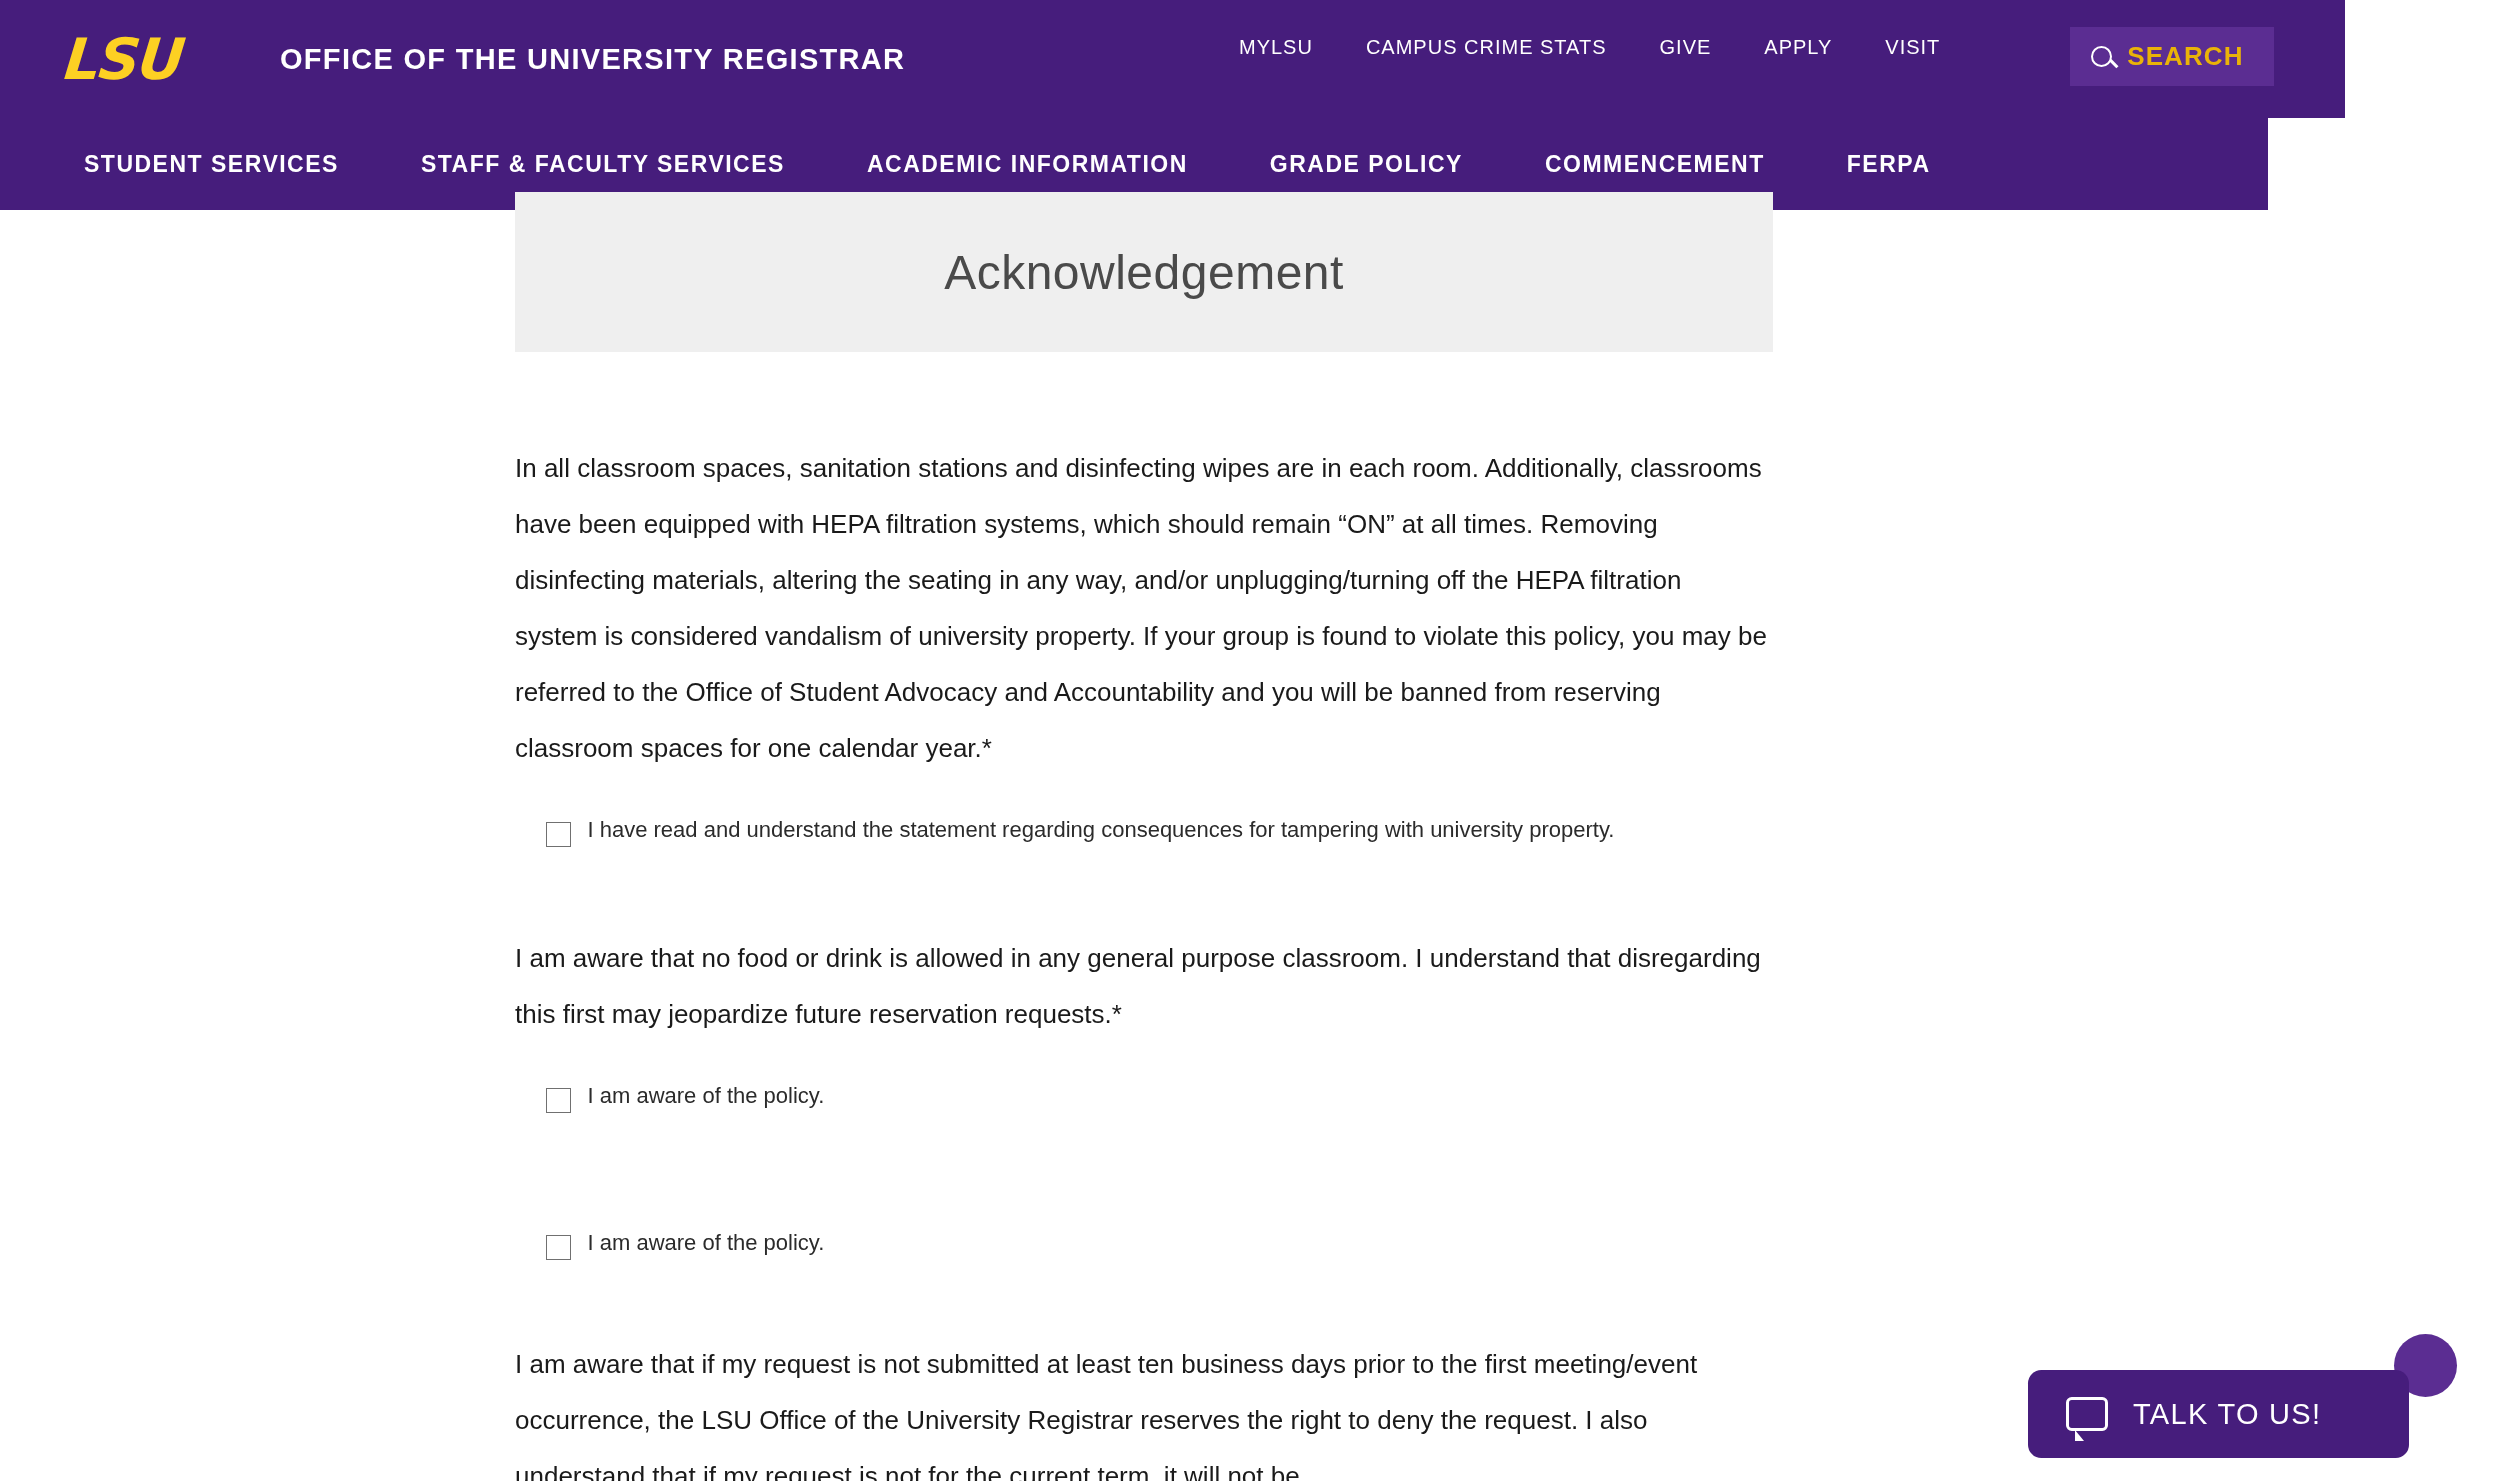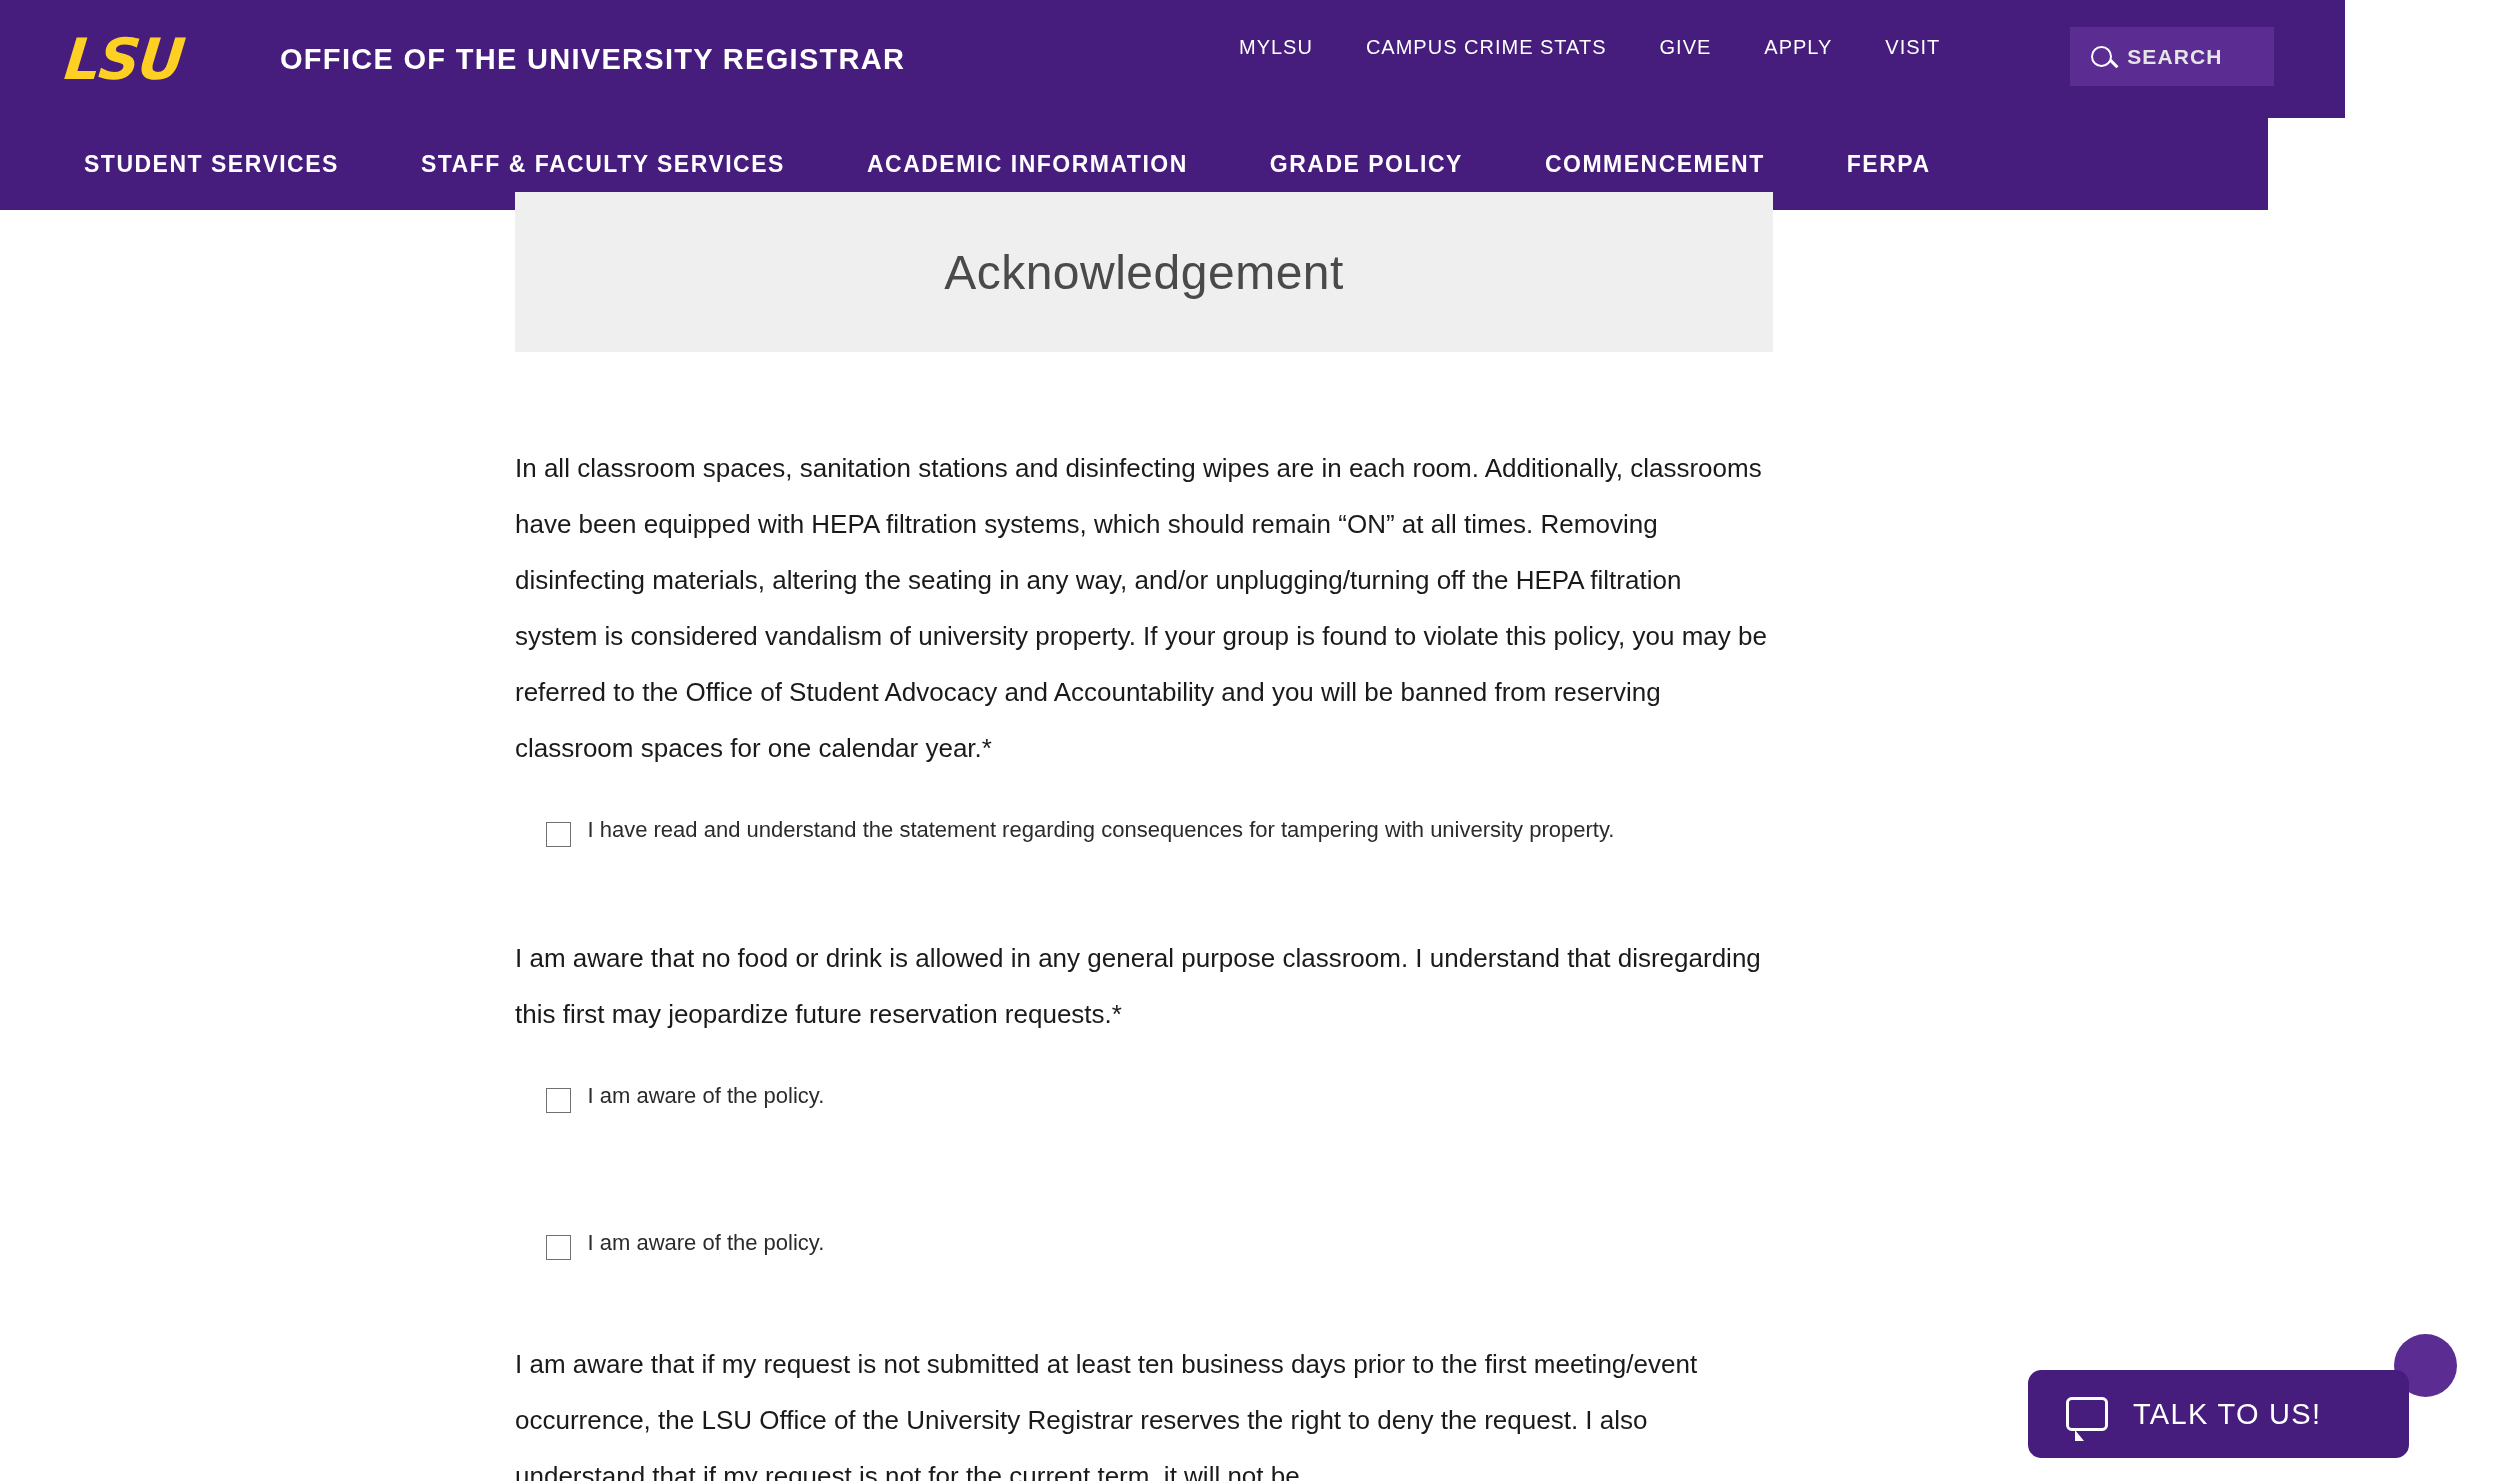--- a/index.html
+++ b/index.html
@@ -88,22 +88,22 @@
   }
   .search-icon::after {
     content: "";
     position: absolute;
     width: 9.5px; height: 2.9px;
     background: #ffffff;
     right: -8.6px; bottom: 0px;
     transform: rotate(45deg);
   }
   .search-label {
-    color: #e5e5e5;
-    font-size: 21px;
+    color: #eab308;
+    font-size: 26px;
     font-weight: bold;
     letter-spacing: 1.1px;
   }
 
   
   .mainnav {
     position: absolute;
     top: 118px; left: 0;
     width: 2268px;
     height: 92px;

